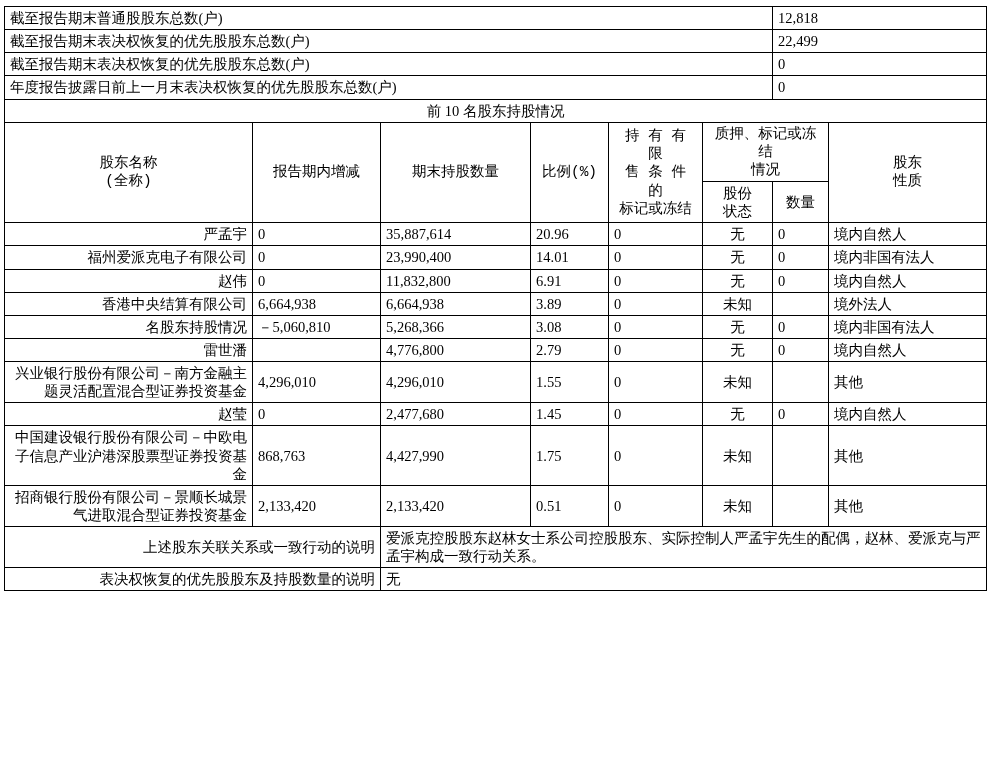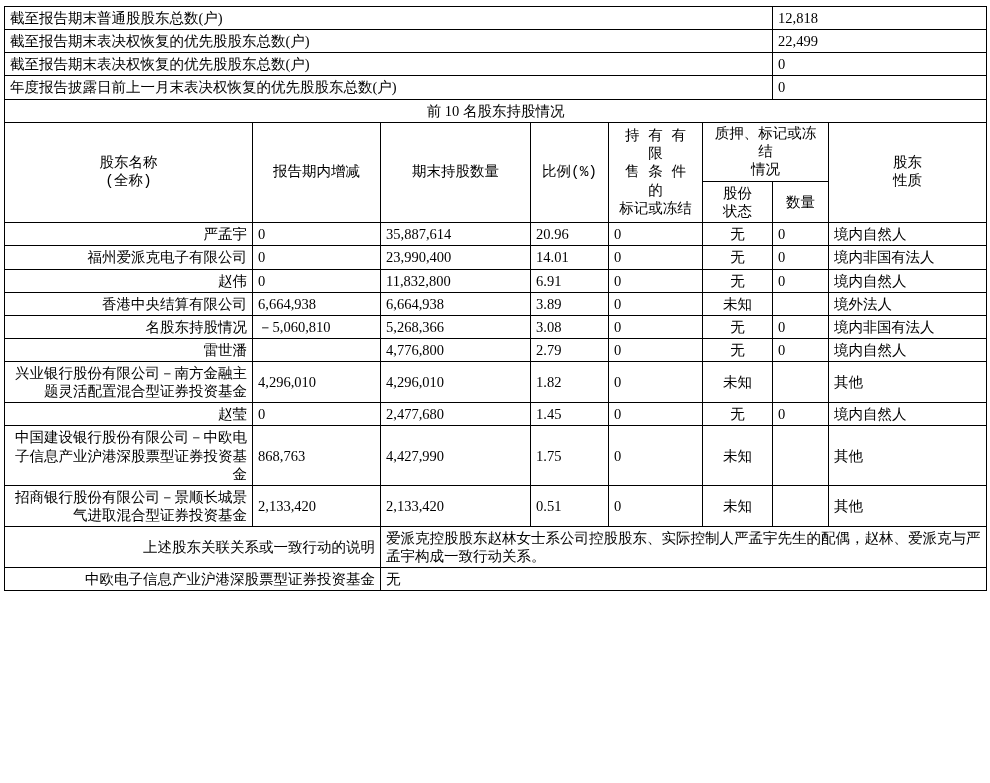--- a/index.html
+++ b/index.html
@@ -194,21 +194,21 @@
         <td class="num">2.79</td>
         <td class="num">0</td>
         <td class="ctr">无</td>
         <td class="num">0</td>
         <td class="num">境内自然人</td>
       </tr>
       <tr>
         <td class="rowlabel two-line">兴业银行股份有限公司－南方金融主题灵活配置混合型证券投资基金</td>
         <td class="lbl">4,296,010</td>
         <td class="num">4,296,010</td>
-        <td class="num">1.82</td>
+        <td class="num">1.55</td>
         <td class="num">0</td>
         <td class="ctr">未知</td>
         <td class="num"></td>
         <td class="num">其他</td>
       </tr>
       <tr>
         <td class="rowlabel">赵莹</td>
         <td class="lbl">0</td>
         <td class="num">2,477,680</td>
         <td class="num">1.45</td>
@@ -236,18 +236,18 @@
         <td class="ctr">未知</td>
         <td class="num"></td>
         <td class="num">其他</td>
       </tr>
 
       <tr>
         <td class="rowlabel" colspan="2">上述股东关联关系或一致行动的说明</td>
         <td class="notewrap" colspan="6">爱派克控股股东赵林女士系公司控股股东、实际控制人严孟宇先生的配偶，赵林、爱派克与严孟宇构成一致行动关系。</td>
       </tr>
       <tr>
-        <td class="rowlabel" colspan="2">中欧电子信息产业沪港深股票型证券投资基金</td>
+        <td class="rowlabel" colspan="2">表决权恢复的优先股股东及持股数量的说明</td>
         <td class="notewrap" colspan="6">无</td>
       </tr>
     </tbody>
   </table>
 </div>
 
 </body></html>

